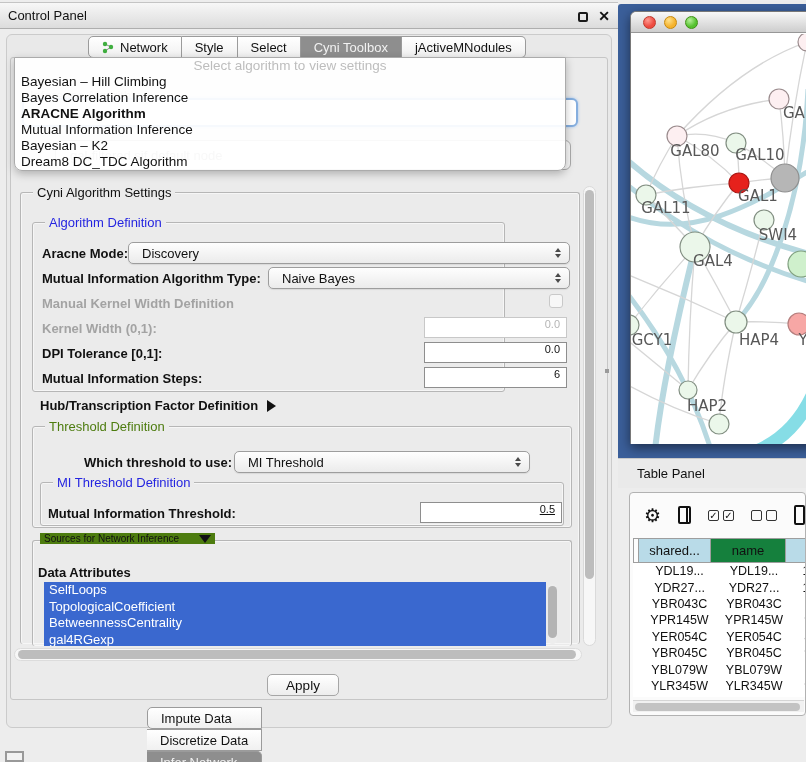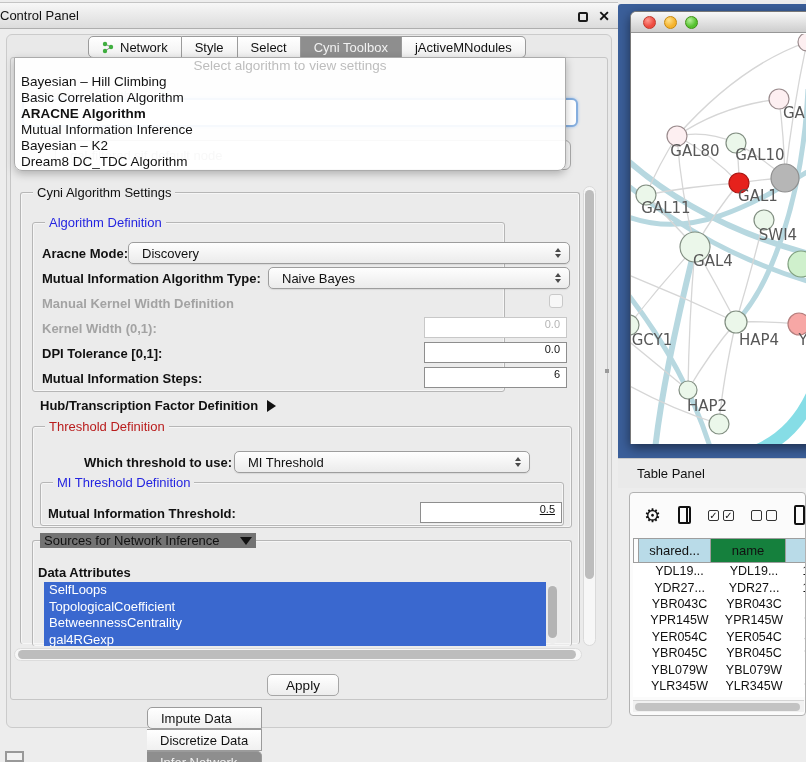--- a/index.html
+++ b/index.html
@@ -2,21 +2,21 @@
 <html><head>
 <meta charset="utf-8">
 <style>
   * { margin:0; padding:0; box-sizing:border-box; }
   html,body { width:806px; height:762px; overflow:hidden; }
   body { position:relative; background:#ededed; font-family:"Liberation Sans", sans-serif; color:#111; }
 
   
   .cp-titlebar { position:absolute; left:0; top:2px; width:618px; height:27px;
     background:linear-gradient(#f7f7f7,#dcdcdc); border-top:1px solid #c4c4c4; border-bottom:1px solid #aeaeae;
-    display:flex; align-items:center; font-size:13px; }
+    display:flex; align-items:center; font-size:13px; padding-left:8px; }
   .cp-float { position:absolute; right:30px; top:9px; width:10px; height:10px; border:2px solid #1a1a1a; border-radius:2px; }
   .cp-close { position:absolute; right:8px; top:5px; font-size:14px; font-weight:bold; color:#111; }
 
   .cp-frame { position:absolute; left:6px; top:34px; width:606px; height:694px;
     background:#e9e9e9; border:1px solid #cbcbcb; border-radius:6px; }
   .cp-content { position:absolute; left:10px; top:57px; width:598px; height:643px;
     background:#ebebeb; border:1px solid #c6c6c6; border-radius:3px; }
 
   
   .seg { position:absolute; display:flex; }
@@ -43,21 +43,21 @@
     box-shadow:0 3px 9px rgba(0,0,0,0.25); overflow:hidden; }
   .popup-placeholder { height:16px; line-height:16px; text-align:center; color:#bdbdbd; font-size:13.5px; }
   .popup-item { height:16px; line-height:16px; padding-left:6px; font-size:13.5px; white-space:nowrap; }
   .popup-item.bold { font-weight:bold; }
 
   
   .groupbox { position:absolute; border:1px solid #b6b6b6; border-radius:3px;
     box-shadow:inset 0 0 0 1px rgba(255,255,255,0.55); }
   .group-label { position:absolute; top:-8px; left:12px; background:#ebebeb; padding:0 4px;
     font-size:13px; white-space:nowrap; display:flex; align-items:center; gap:6px; }
-  .lbl-blue { color:#2525e0; } .lbl-green { color:#b91c1c; }
+  .lbl-blue { color:#2525e0; } .lbl-green { color:#4d7c0f; }
 
   .lbl { position:absolute; font-size:13px; font-weight:bold; color:#111; white-space:nowrap; }
   .lbl.dis { color:#a3a3a3; }
 
   .combo { position:absolute; height:22px; border:1px solid #9d9d9d; border-radius:5px;
     background:linear-gradient(#fefefe,#ebebeb); font-size:13px; display:flex; align-items:center;
     padding-left:13px; box-shadow:0 1px 1px rgba(0,0,0,0.08); }
   .combo .arrows { position:absolute; right:8px; top:5px; display:flex; flex-direction:column; gap:2px; }
   .arr-up { width:0; height:0; border-left:3.5px solid transparent; border-right:3.5px solid transparent; border-bottom:4.5px solid #4a4a4a; }
   .arr-dn { width:0; height:0; border-left:3.5px solid transparent; border-right:3.5px solid transparent; border-top:4.5px solid #4a4a4a; }
@@ -170,21 +170,21 @@
 <div class="ghost-label">Inference Algorithm</div>
 <div class="focus-combo"></div>
 <div class="ghost-combo">
   <span>gal-filtered sif default node</span>
 </div>
 
 <div class="popup">
   <div class="popup-placeholder">Select algorithm to view settings</div>
   <div>
       <div class="popup-item">Bayesian – Hill Climbing</div>
-      <div class="popup-item">Basic Correlation Algorithm</div>
+      <div class="popup-item">Bayes Correlation Inference</div>
       <div class="popup-item bold">ARACNE Algorithm</div>
       <div class="popup-item">Mutual Information Inference</div>
       <div class="popup-item">Bayesian – K2</div>
       <div class="popup-item">Dream8 DC_TDC Algorithm</div>
     </div>
 </div>
 
 <div class="groupbox" style="left:20px; top:192px; width:560px; height:452px; border-bottom:none;">
   <span class="group-label">Cyni Algorithm Settings</span>
 </div>
@@ -248,21 +248,21 @@
 
 <div class="groupbox" style="left:40px; top:482px; width:524px; height:44px;">
   <span class="group-label lbl-blue">MI Threshold Definition</span>
 </div>
 <span class="lbl" style="left:48px; top:506px;">Mutual Information Threshold:</span>
 <div class="field" style="left:420px; top:502px; width:142px;text-decoration:underline;">
   <span>0.5</span>
 </div>
 
 <div class="groupbox" style="left:32px; top:540px; width:540px; height:106px; border-bottom:none; overflow:hidden;"></div>
-<span class="group-label" style="position:absolute; left:40px; top:533px; background:#737373; padding:0 4px; font-size:13px; display:flex; align-items:center; gap:20px;">
+<span class="group-label" style="position:absolute; left:40px; top:533px; background:#4d7c0f; padding:0 4px; font-size:10px; display:flex; align-items:center; gap:20px;">
   <span>Sources for Network Inference</span>
   <span class="collapse-arrow"></span>
 </span>
 <span class="lbl" style="left:38px; top:565px;">Data Attributes</span>
 <div class="attr-list">
     <div class="attr-item">SelfLoops</div>
     <div class="attr-item">TopologicalCoefficient</div>
     <div class="attr-item">BetweennessCentrality</div>
     <div class="attr-item">gal4RGexp</div>
   </div>

